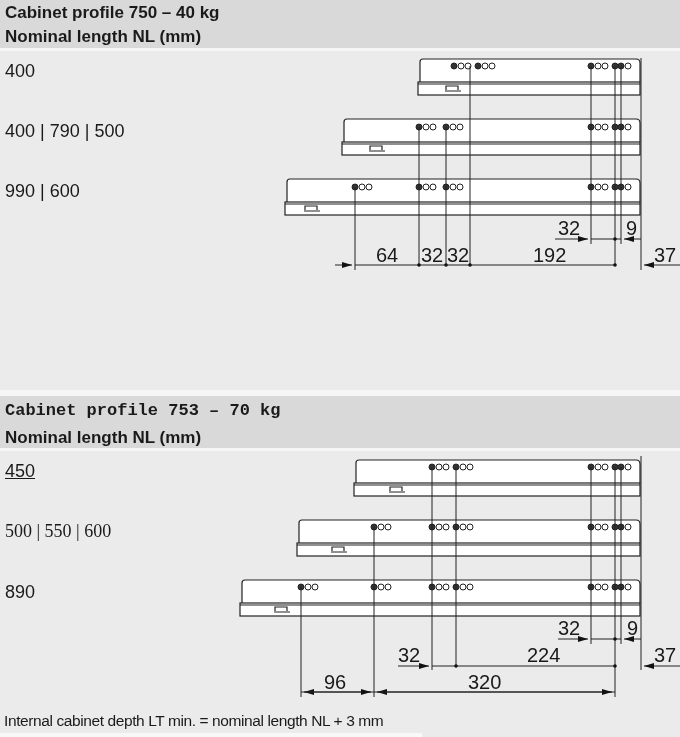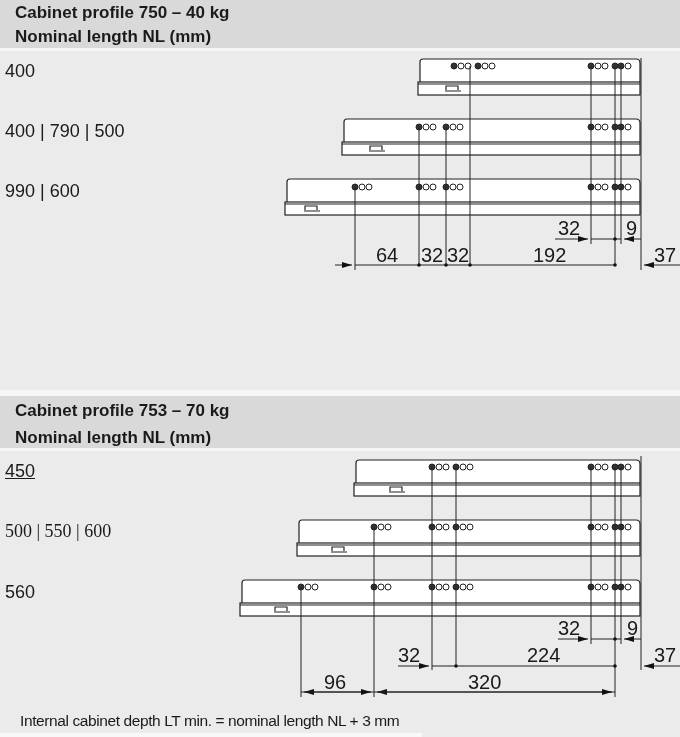--- a/index.html
+++ b/index.html
@@ -1,50 +1,50 @@
 <!DOCTYPE html>
 <html><head>
 <meta charset="utf-8">
 <style>
   html, body { margin:0; padding:0; }
   body { width:680px; height:737px; background:#ebebeb; position:relative; overflow:hidden;
          font-family:"Liberation Sans", sans-serif; color:#1a1a1a; }
   .hdr { position:absolute; left:0; width:680px; background:#d9d9d9; }
-  .hdr .t { position:absolute; left:5px; font-weight:bold; font-size:17px; line-height:20px;margin-left:10px; }
+  .hdr .t { position:absolute; left:5px; font-weight:bold; font-size:17px; line-height:20px; }
   .sep { position:absolute; left:0; width:680px; height:3px; background:#f6f6f6; }
   .lbl { position:absolute; left:5px; font-size:18px; line-height:22px; }
-  .foot { position:absolute; left:20px; top:712px; font-size:15.5px; letter-spacing:-0.4px; }
+  .foot { position:absolute; left:4px; top:712px; font-size:15.5px; letter-spacing:-0.4px; }
   .footline { position:absolute; left:0; top:733px; width:422px; height:4px; background:#f8f8f8; }
   svg { position:absolute; left:0; top:0; }
   .dim { font-size:20px; fill:#1a1a1a; font-family:"Liberation Sans", sans-serif; }
 </style>
 </head>
 <body>
 
 <div class="hdr" style="top:0;height:48px;">
   <div class="t" style="top:3px;">Cabinet profile 750 – 40 kg</div>
   <div class="t" style="top:27px;">Nominal length NL (mm)</div>
 </div>
 <div class="sep" style="top:48px;"></div>
 
 <div class="lbl" style="top:60px;">400</div>
 <div class="lbl" style="top:120px;">400 | 790 | 500</div>
 <div class="lbl" style="top:180px;">990 | 600</div>
 
 <div class="sep" style="top:390px;height:6px;"></div>
 
 <div class="hdr" style="top:396px;height:52px;">
-  <div class="t" style="top:5px;">Cabinet profile 753 – 70 kg</div>
+  <div class="t" style="top:5px;font-family:Liberation Mono, monospace;">Cabinet profile 753 – 70 kg</div>
   <div class="t" style="top:32px;">Nominal length NL (mm)</div>
 </div>
 <div class="sep" style="top:448px;"></div>
 
 <div class="lbl" style="top:460px;text-decoration:underline;">450</div>
 <div class="lbl" style="top:520px;font-family:Liberation Serif, serif;">500 | 550 | 600</div>
-<div class="lbl" style="top:581px;">560</div>
+<div class="lbl" style="top:581px;">890</div>
 
 <svg width="680" height="737" viewBox="0 0 680 737">
   <defs>
     <g id="rail-end">
       <path d="M0,0 h4 v10 h-4" fill="none" stroke="#222" stroke-width="1"></path>
     </g>
     <marker id="arr" viewBox="0 0 10 6" refX="10" refY="3" markerWidth="10" markerHeight="6" orient="auto">
       <path d="M0,0 L10,3 L0,6 z" fill="#111"></path>
     </marker>
   </defs>

